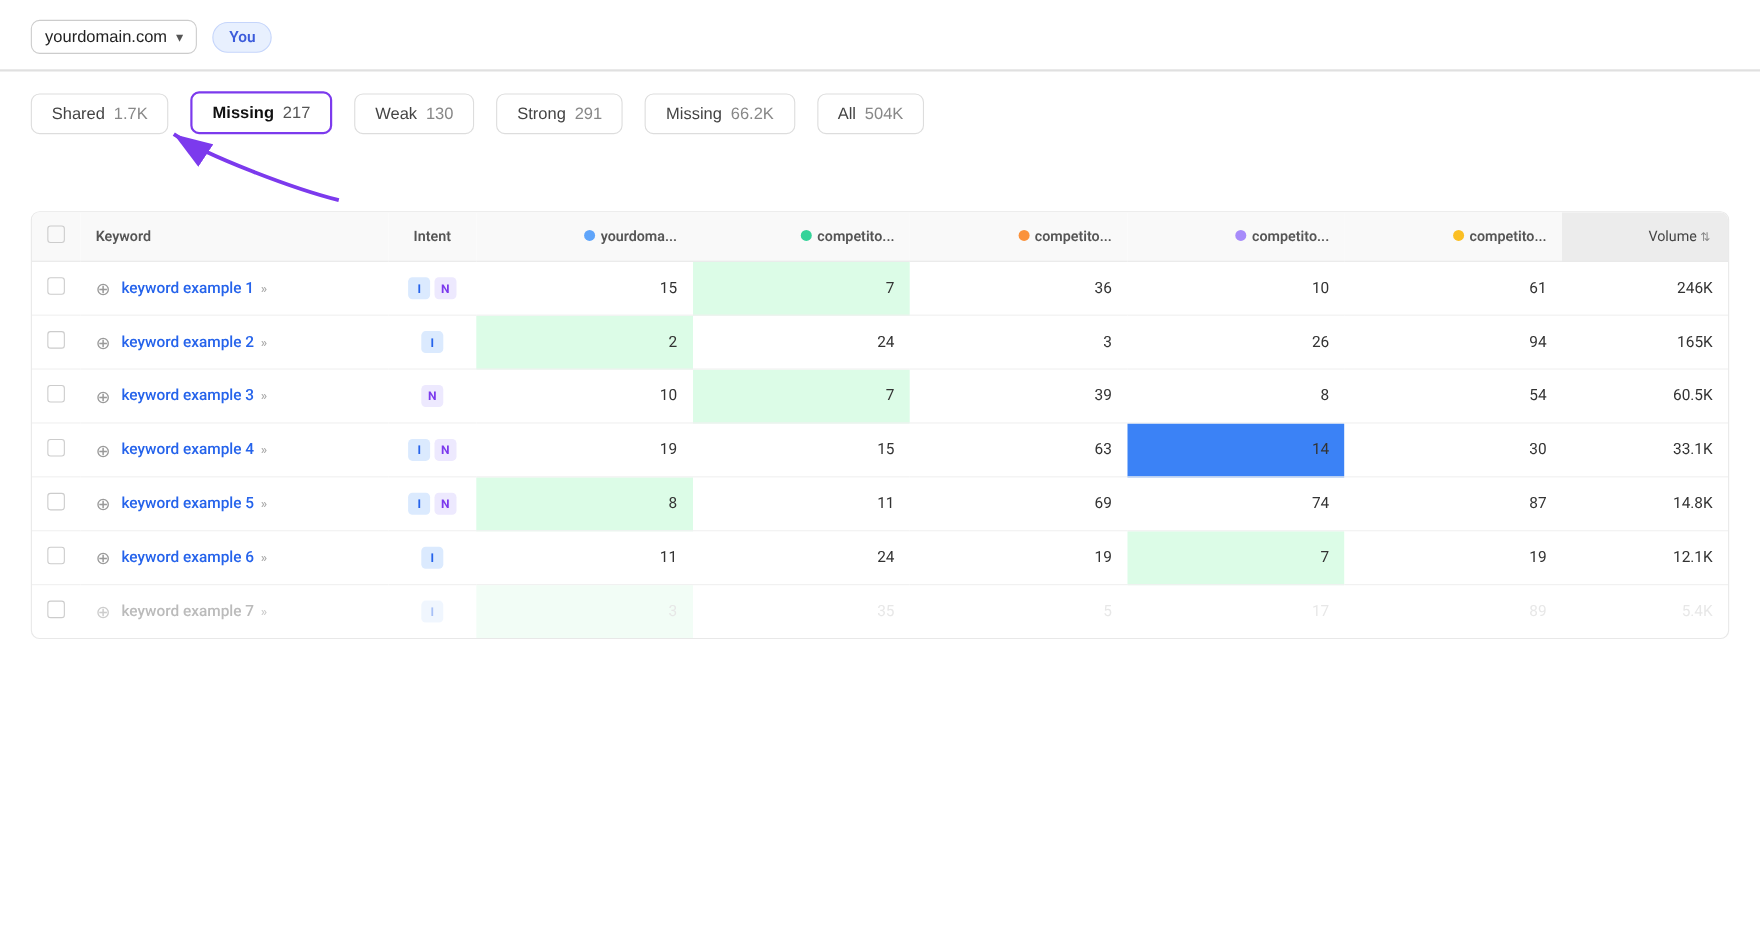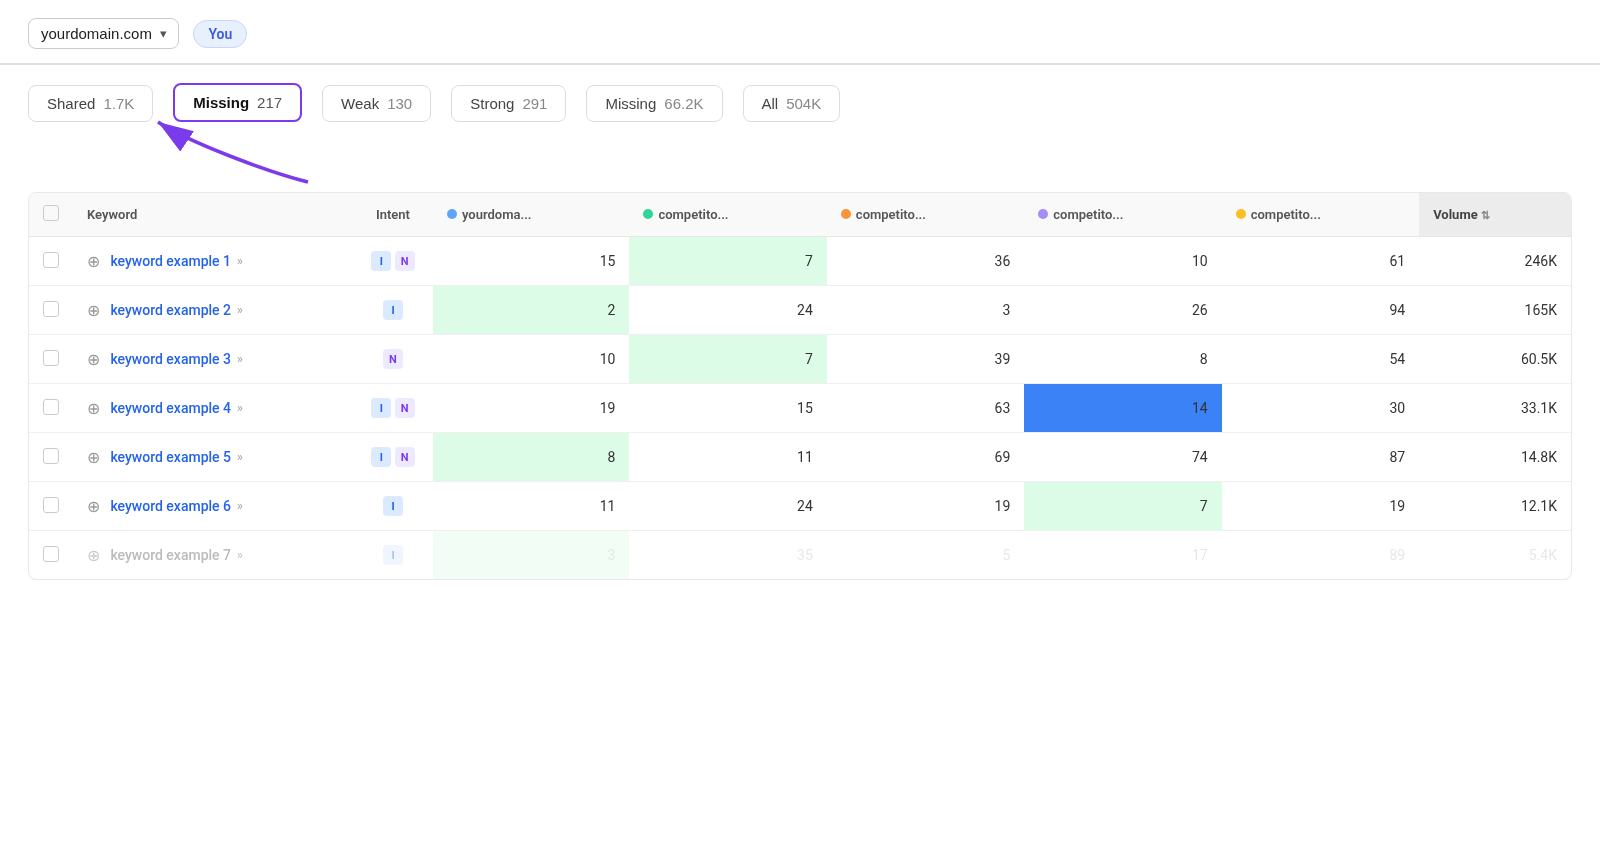--- a/index.html
+++ b/index.html
@@ -122,21 +122,21 @@
     thead tr {
       background: #f9f9f9;
       border-bottom: 1.5px solid #e8e8e8;
     }
 
     thead th {
       padding: 12px 14px;
       font-size: 13px;
       font-weight: 600;
       color: #555;
-      text-align: left;
+      text-align: right;
     }
 
     thead th.keyword-col {
       text-align: left;
       width: 280px;
     }
 
     thead th.intent-col {
       text-align: center;
       width: 80px;
@@ -223,21 +223,21 @@
       border-radius: 4px;
       background: #ede9fe;
       color: #7c3aed;
       font-size: 11px;
       font-weight: 700;
     }
 
     .volume-th {
       background: #ececec;
       font-size: 13px;
-      font-weight: 700;
+      font-weight: 400;
       color: #444;
       padding-right: 16px;
       margin-top: 16px;
     }
 
     .volume-sort {
       font-size: 11px;
       color: #888;
     }
 

